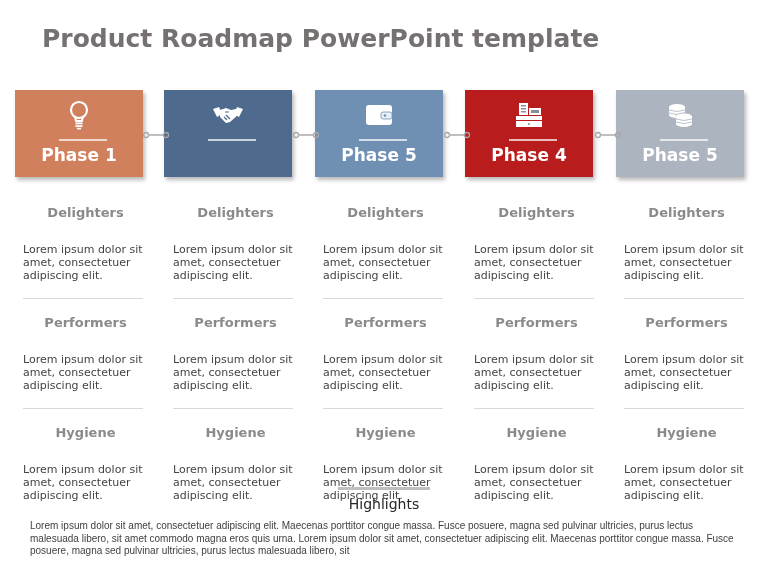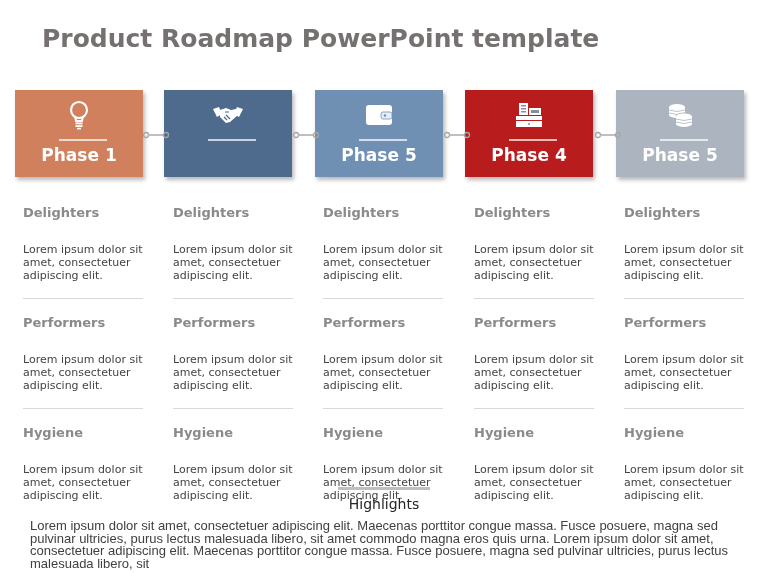--- a/index.html
+++ b/index.html
@@ -18,28 +18,28 @@
     color:#fff; text-align:center;
   }
   .phase .icon { position:absolute; left:0; right:0; top:9px; height:32px; display:flex; justify-content:center; align-items:center; }
   .phase .rule { position:absolute; left:44px; width:48px; top:49px; height:2px; background:rgba(255,255,255,0.7); }
   .phase .label {
     position:absolute; left:0; right:0; top:55px;
     font-family:"DejaVu Sans", sans-serif; font-weight:bold; font-size:17px; color:#fff;
   }
   .connector { position:absolute; top:131px; width:28px; height:8px; }
   .col { position:absolute; top:205px; width:125px; }
-  .sec-title { font-family:"DejaVu Sans", sans-serif; font-weight:bold; font-size:13px; color:#8a8a8a; height:18px; }
+  .sec-title { font-family:"DejaVu Sans", sans-serif; font-weight:bold; font-size:13px; color:#8a8a8a; height:18px;text-align:center; }
   .sec-body { font-family:"DejaVu Sans", sans-serif; font-size:11px; line-height:13px; color:#444; margin-top:20px; height:39px; }
   .sec-sep { height:1px; background:#d9d9d9; width:120px; margin:16px 0 16px 0; }
   .hl-bar { position:absolute; left:338px; top:487px; width:92px; height:3px; background:#bfbfbf; }
   .hl-title { position:absolute; left:0; right:0; top:496px; text-align:center; font-family:"DejaVu Sans", sans-serif; font-weight:normal; font-size:14px; color:#262626; }
   .hl-body {
     position:absolute; left:30px; top:520px; width:712px;
-    font-family:"Liberation Sans", sans-serif; font-size:13px; line-height:12.5px; color:#404040;
+    font-family:"Liberation Sans", sans-serif; font-size:10px; line-height:12.5px; color:#404040;
   }
 </style>
 </head>
 <body>
 
 <div class="title">Product Roadmap PowerPoint template</div>
 
 <div class="phase" style="left: 15px; background: rgb(209, 128, 94);">
   <div class="icon">
     <svg width="22" height="30" viewBox="0 0 22 30">

